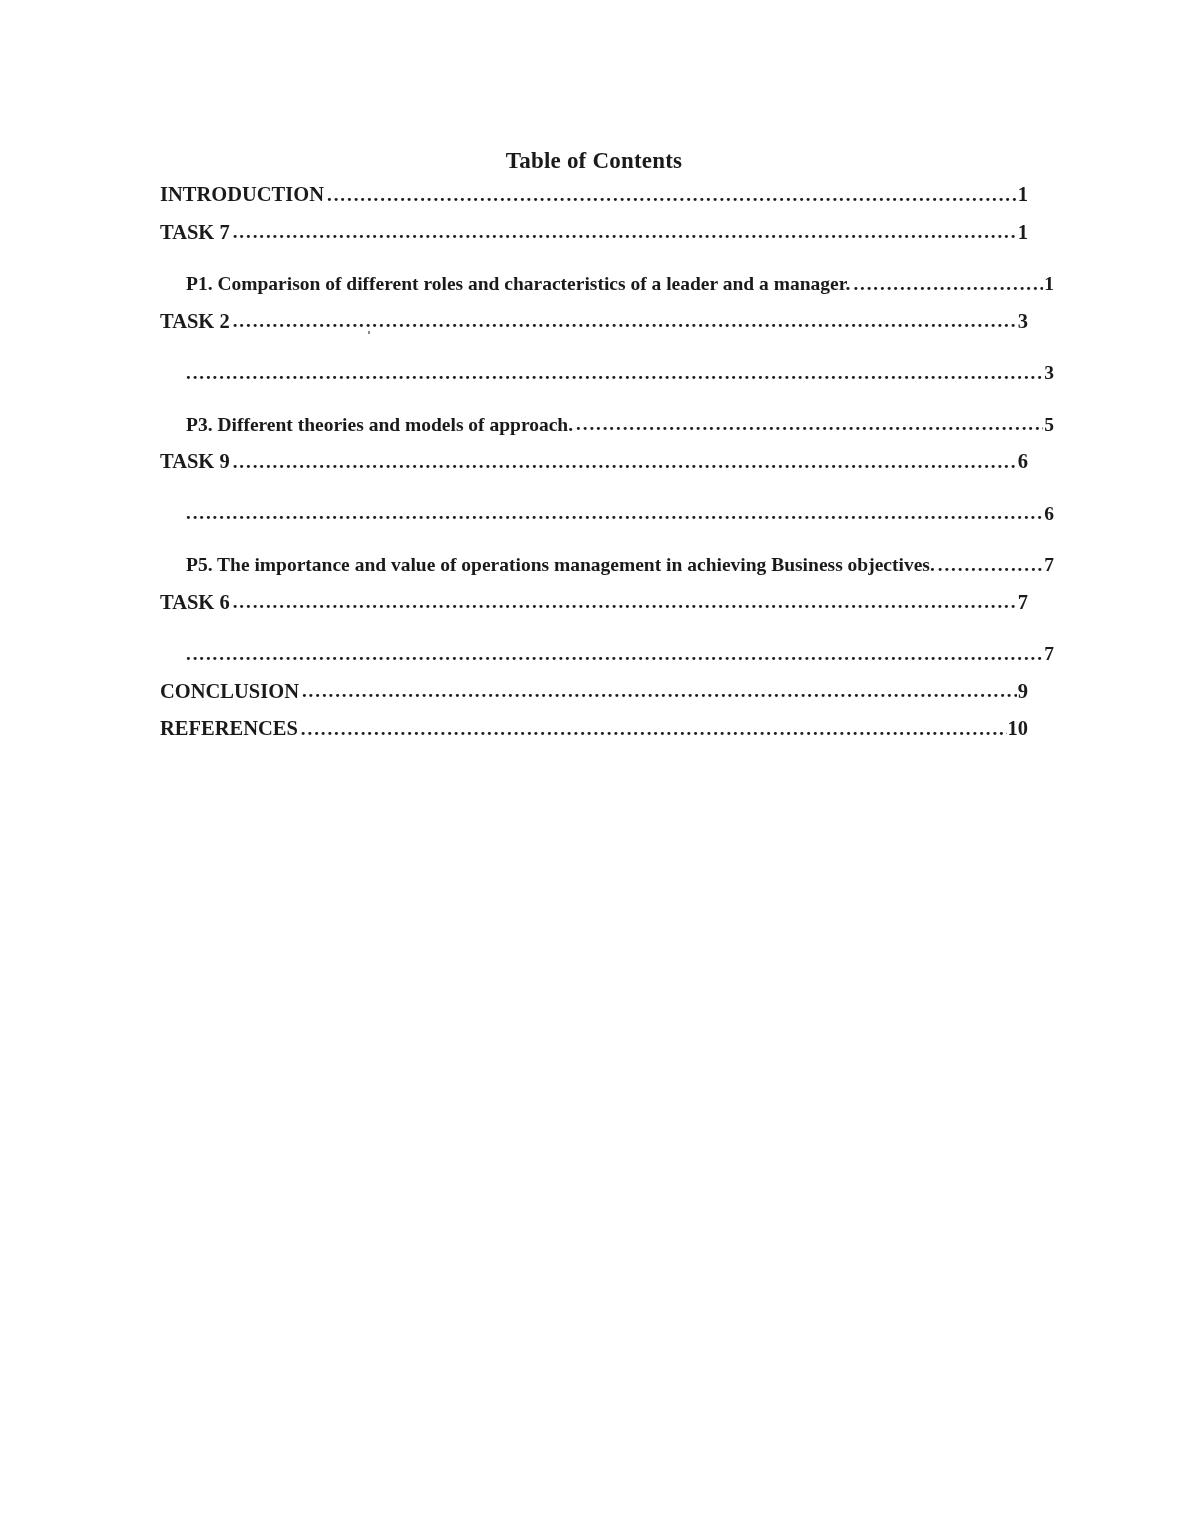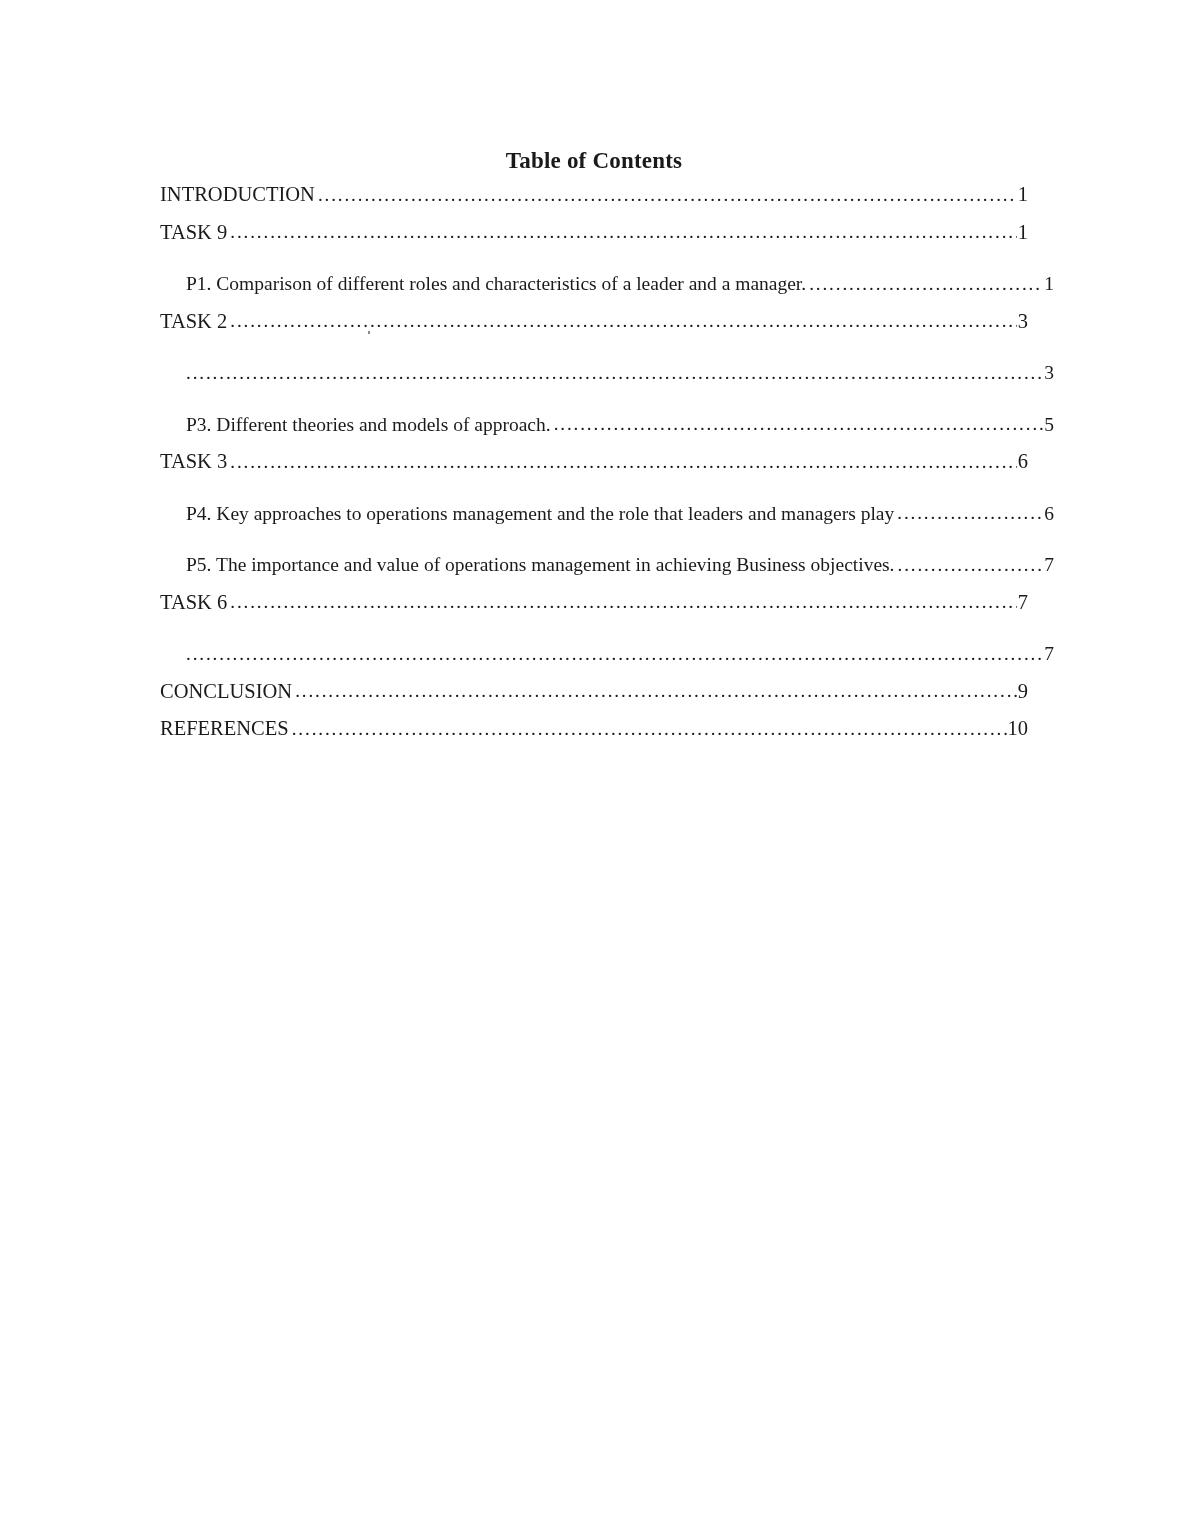--- a/index.html
+++ b/index.html
@@ -38,20 +38,21 @@
     font-family: "Liberation Serif", "DejaVu Serif", serif;
   }
   .toc-entry {
     display: flex;
     align-items: flex-end;
     width: 100%;
     font-size: 20.5px;
     line-height: 1.0;
     margin-bottom: 17px;
     white-space: nowrap;
+    font-weight: bold;
   }
   .toc-entry.level-2 {
     padding-left: 26px;
     font-size: 19.5px;
     margin-top: 32px;
   }
   .toc-text {
     flex: 0 0 auto;
     padding-right: 3px;
   }
@@ -86,21 +87,21 @@
   <div class="toc-wrap">
     <div class="toc-title">Table of Contents</div>
 
     <div class="toc-entry level-1">
       <span class="toc-text">INTRODUCTION</span>
       <span class="toc-dots">........................................................................................................................................................................</span>
       <span class="toc-page">1</span>
     </div>
 
     <div class="toc-entry level-1">
-      <span class="toc-text">TASK 9</span>
+      <span class="toc-text">TASK 7</span>
       <span class="toc-dots">........................................................................................................................................................................</span>
       <span class="toc-page">1</span>
     </div>
 
     <div class="toc-entry level-2">
       <span class="toc-text">P1. Comparison of different roles and characteristics of a leader and a manager.</span>
       <span class="toc-dots">........................................................................................................................................................................</span>
       <span class="toc-page">1</span>
     </div>
 
@@ -115,27 +116,26 @@
       <span class="toc-page">3</span>
     </div>
 
     <div class="toc-entry level-2">
       <span class="toc-text">P3. Different theories and models of approach.</span>
       <span class="toc-dots">........................................................................................................................................................................</span>
       <span class="toc-page">5</span>
     </div>
 
     <div class="toc-entry level-1">
-      <span class="toc-text">TASK 3</span>
+      <span class="toc-text">TASK 9</span>
       <span class="toc-dots">........................................................................................................................................................................</span>
       <span class="toc-page">6</span>
     </div>
 
     <div class="toc-entry level-2">
-      <span class="toc-text">P4. Key approaches to operations management and the role that leaders and managers play</span>
       <span class="toc-dots">........................................................................................................................................................................</span>
       <span class="toc-page">6</span>
     </div>
 
     <div class="toc-entry level-2">
       <span class="toc-text">P5. The importance and value of operations management in achieving Business objectives.</span>
       <span class="toc-dots">........................................................................................................................................................................</span>
       <span class="toc-page">7</span>
     </div>
 

